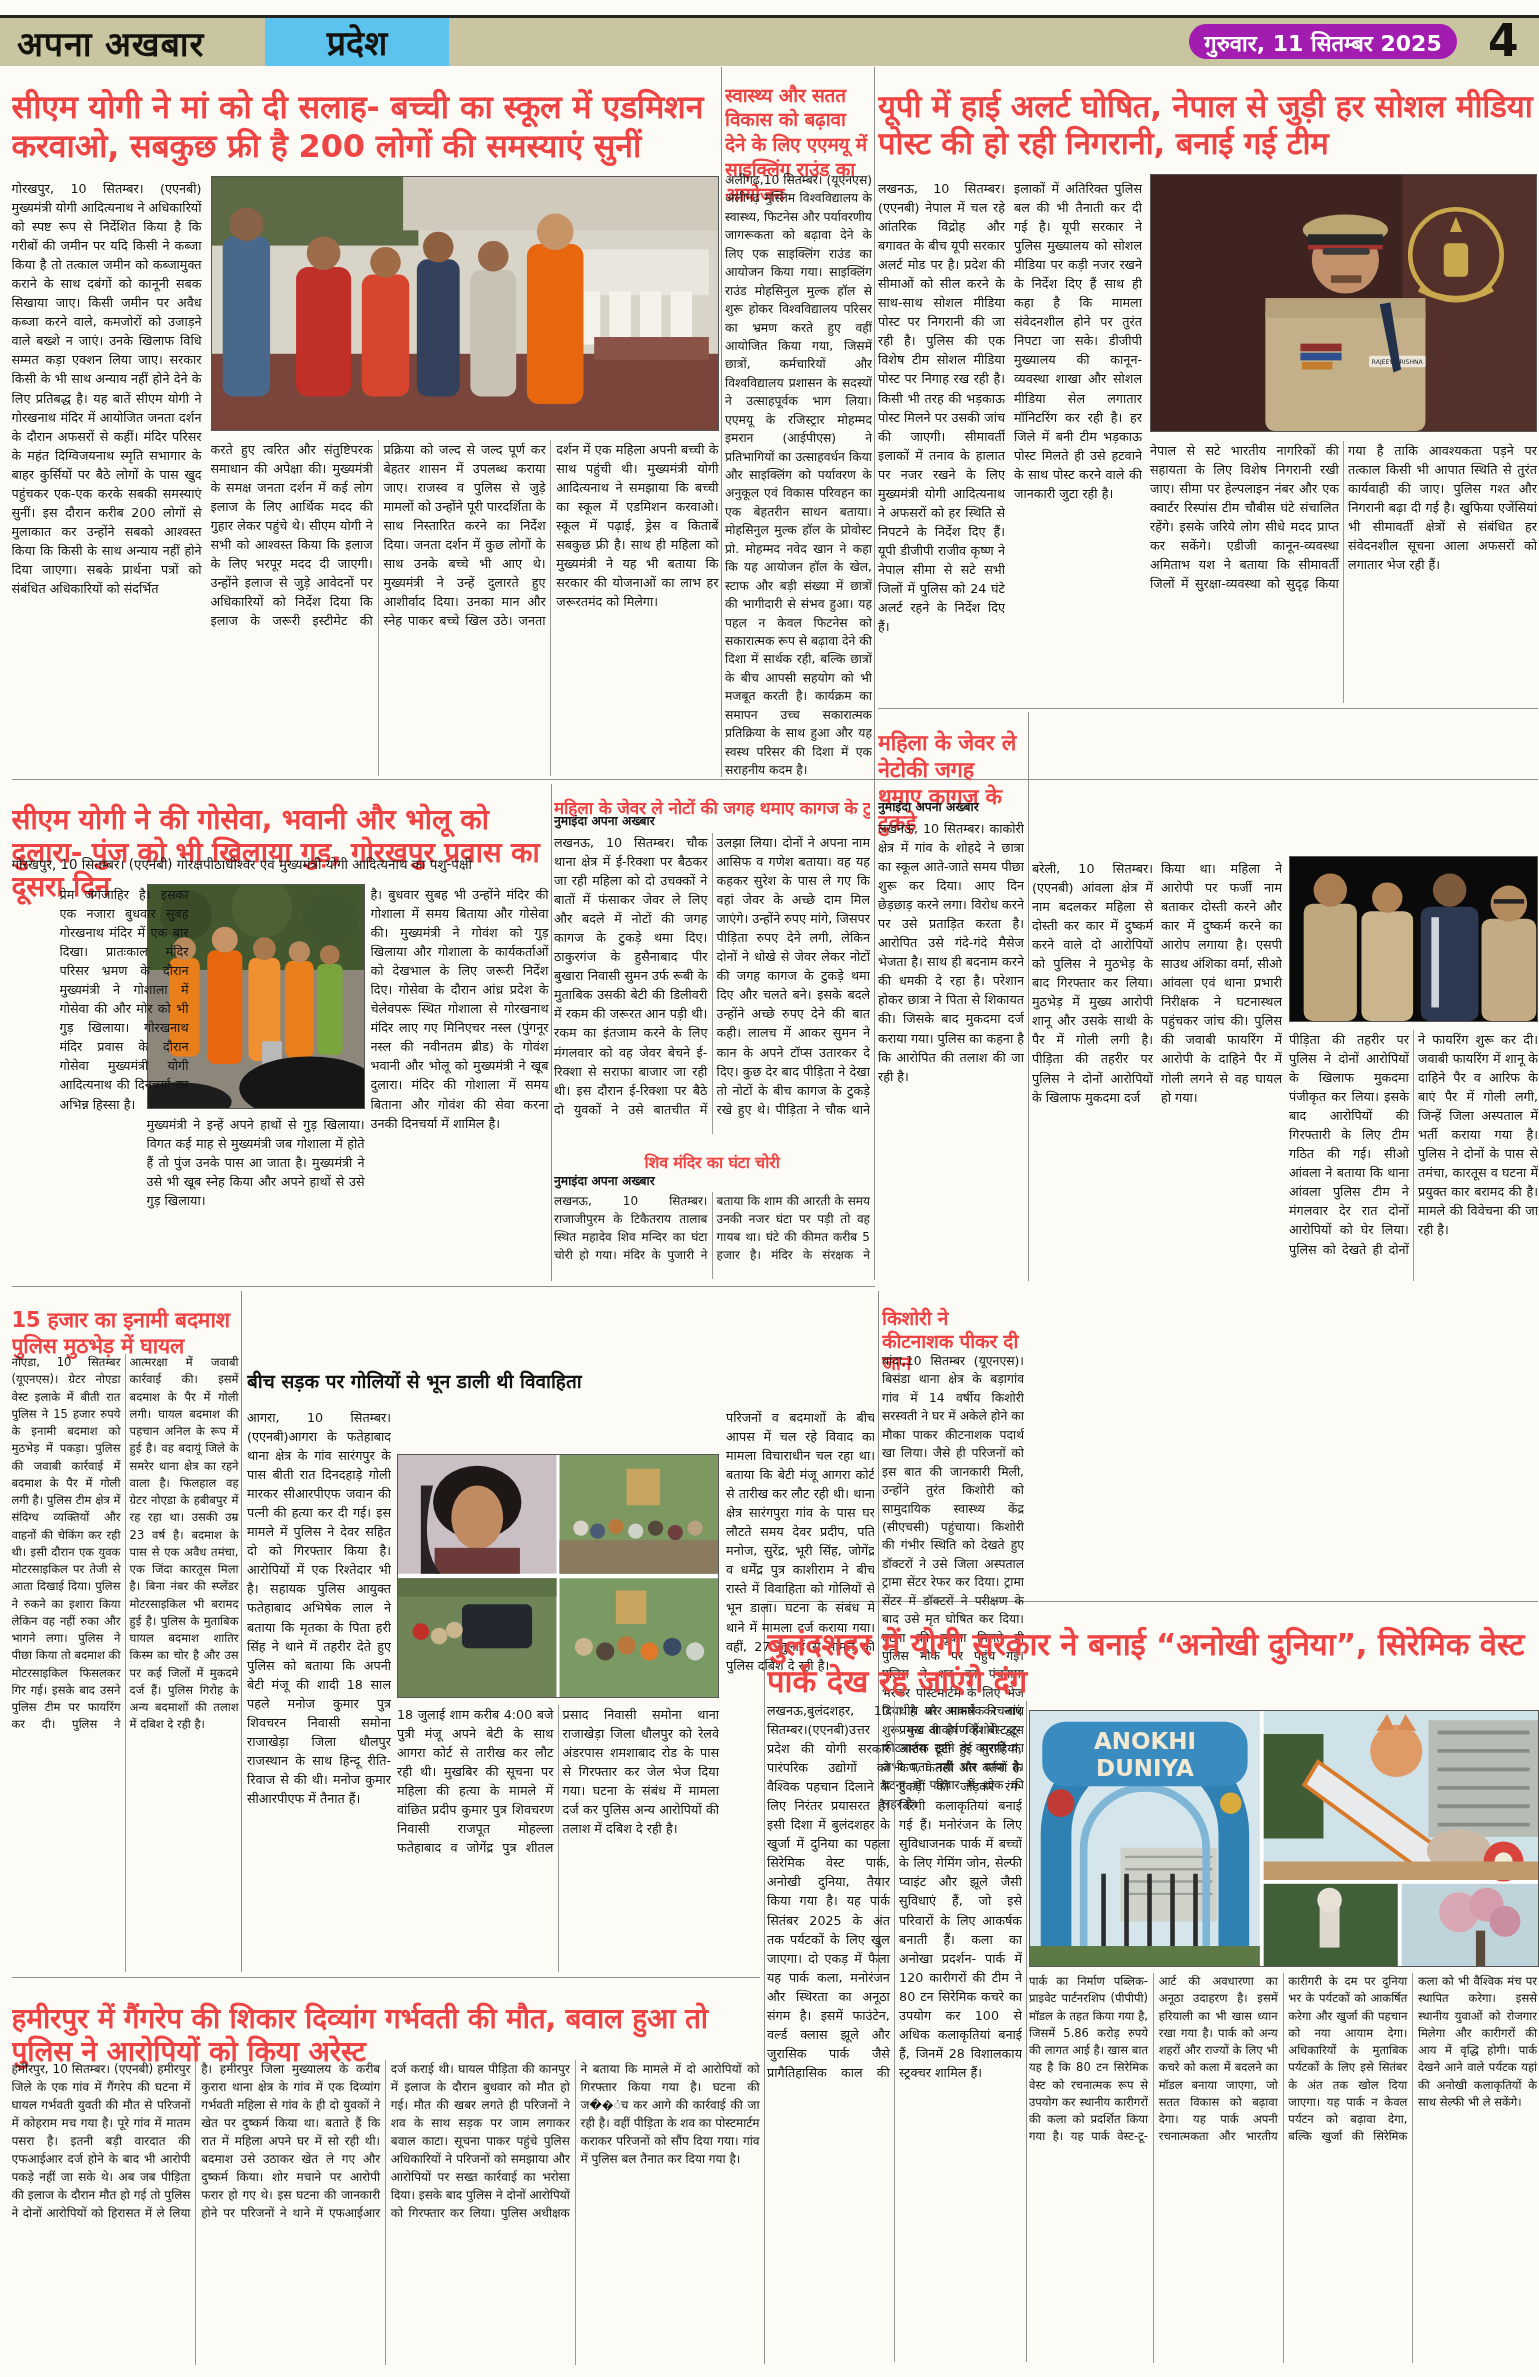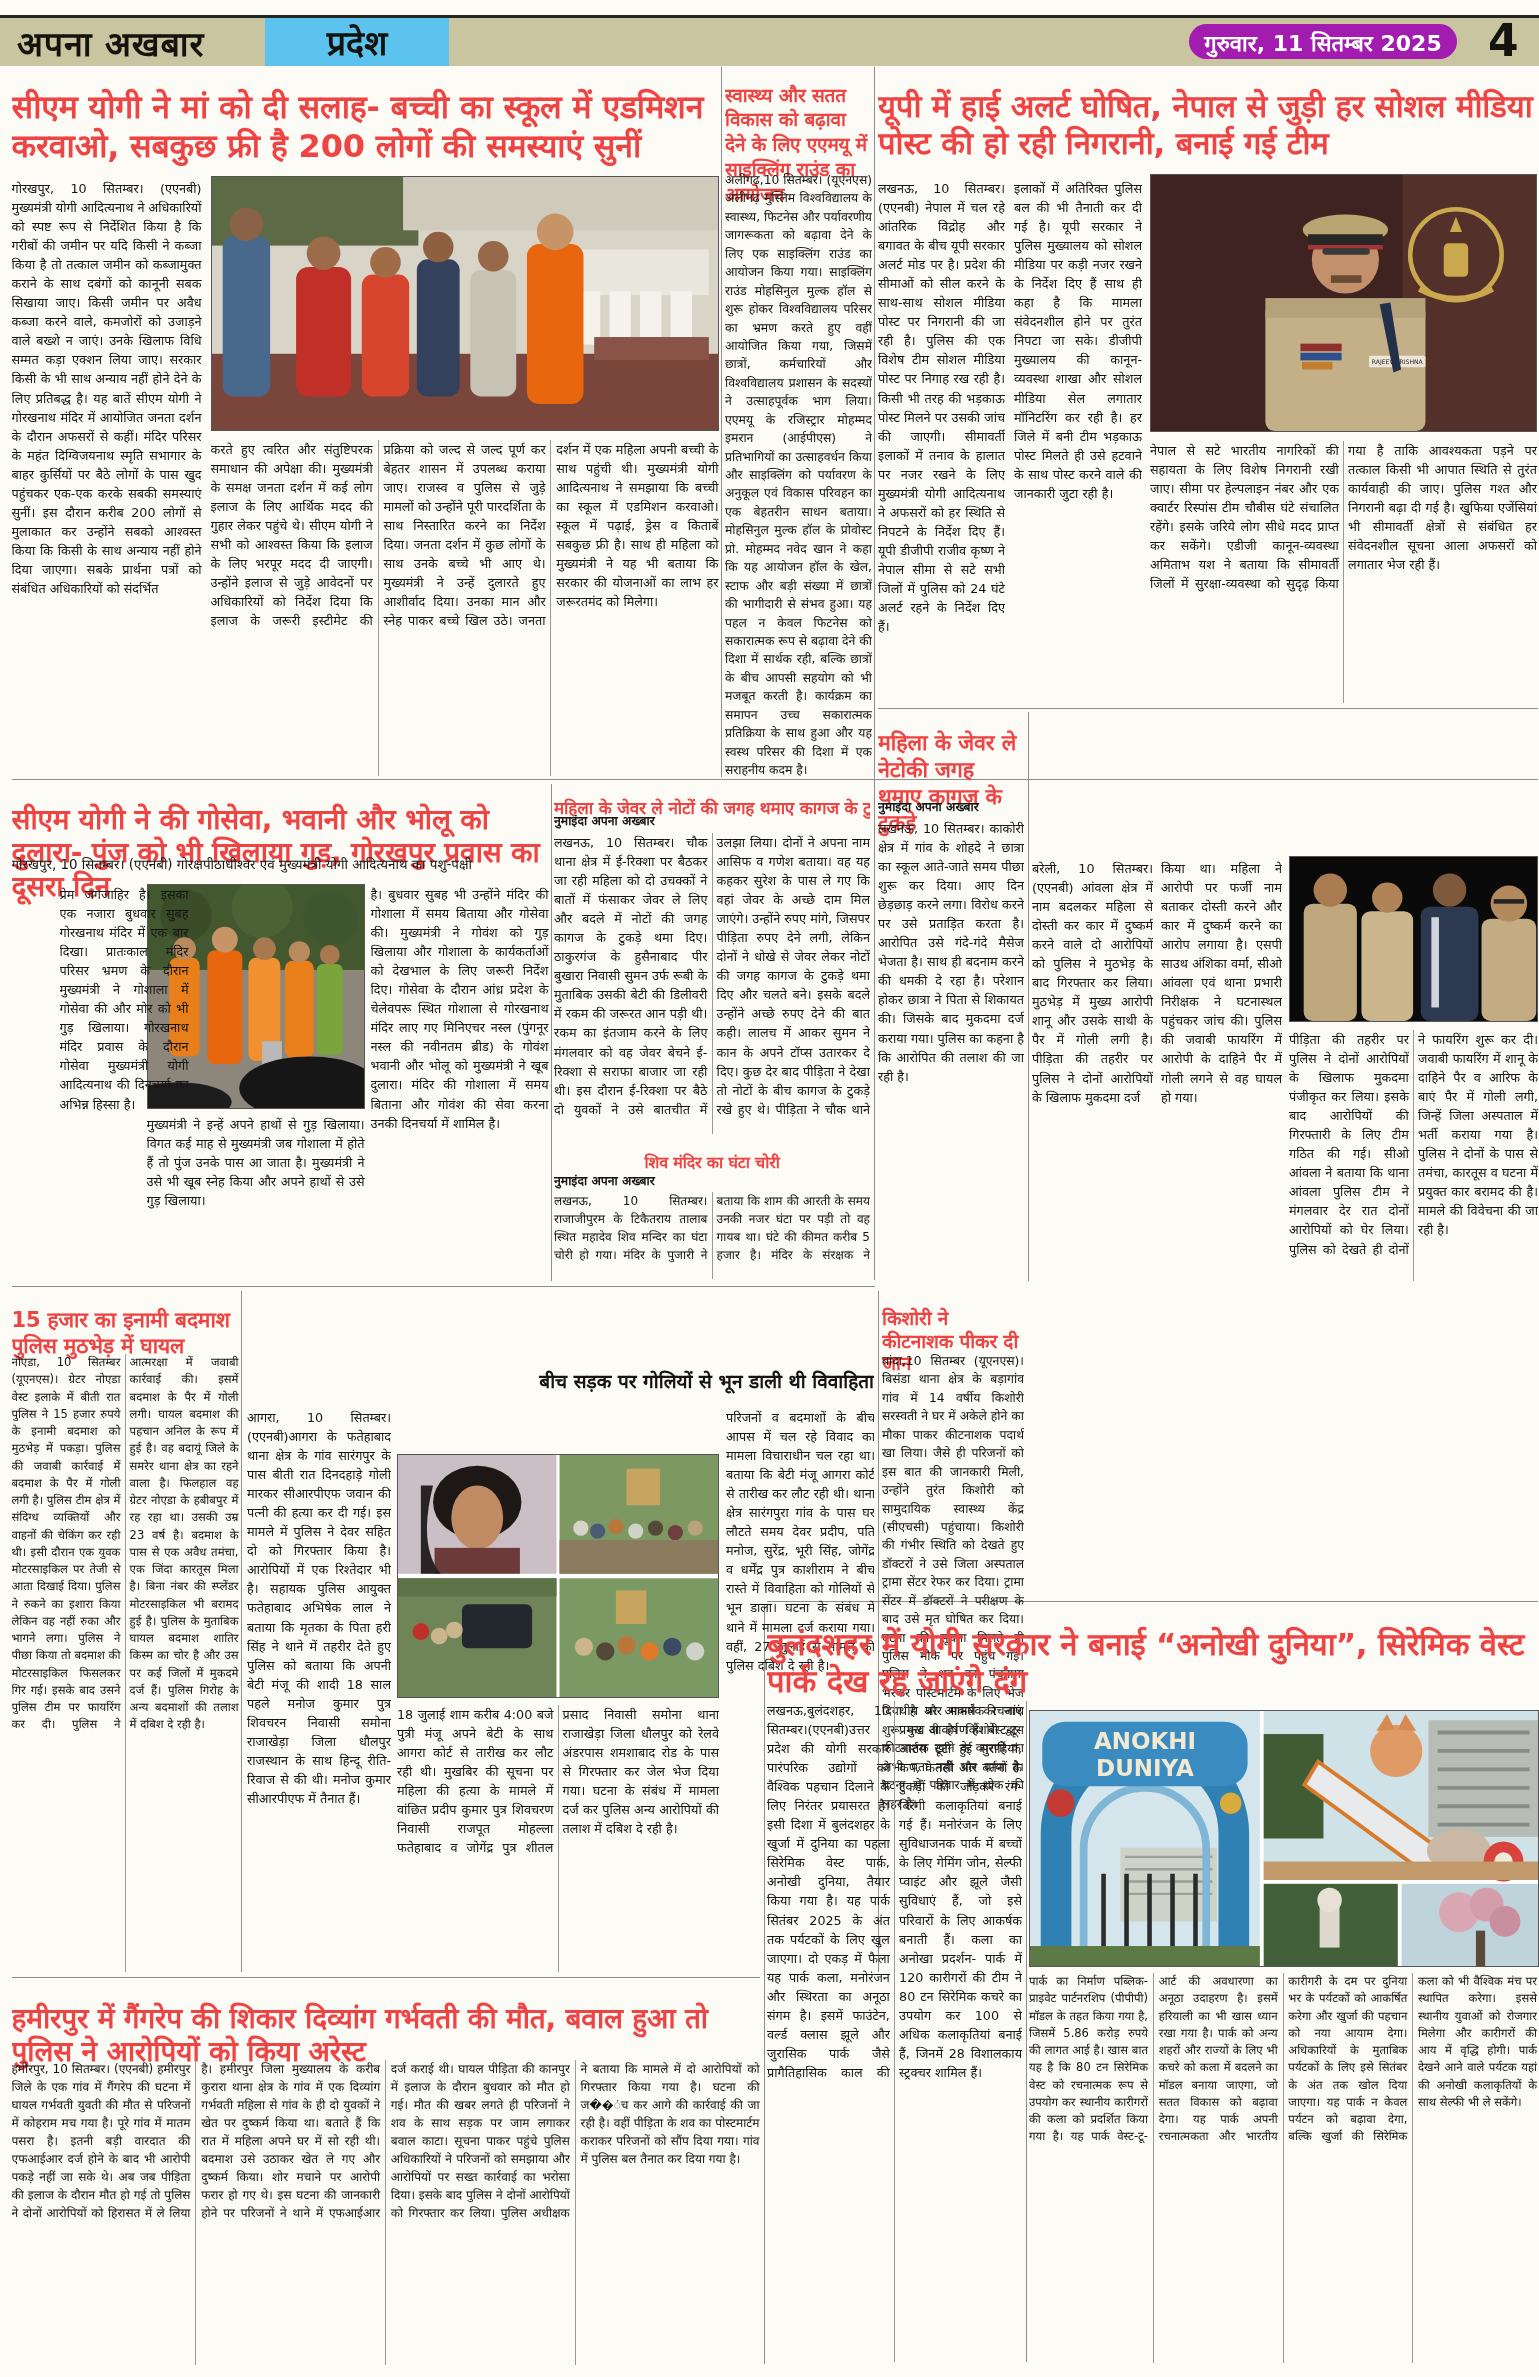--- a/index.html
+++ b/index.html
@@ -73,21 +73,21 @@
   #artH .cH1{left:0;top:147px;width:121px;height:422px;}
   #artH .cH2{left:129px;top:147px;width:121px;height:422px;}
   #artH .cH3{left:257px;top:318px;width:249px;height:252px;}
 
   #artI{left:11.5px;top:1291px;width:227px;height:681px;}
   #artI .hd{left:0;top:0;font-size:21px;}
   #artI .tx{left:0;top:63px;width:227px;height:618px;font-size:11.5px;}
 
   #artJ{left:247px;top:1291px;width:627px;height:681px;}
   #artJ .hd{left:0;top:0;font-size:29px;}
-  #artJ .sub{left:0;top:77px;width:100%;font-size:19px;font-weight:bold;text-align:right;}
+  #artJ .sub{left:0;top:77px;width:100%;font-size:19px;font-weight:bold;}
   #artJ .cJ1{left:0;top:117px;width:144px;height:564px;}
   #artJ .photo{left:150px;top:163px;width:322px;height:244px;}
   #artJ .cJ2{left:479px;top:117px;width:149px;height:564px;}
   #artJ .cJ3{left:150px;top:414px;width:322px;height:267px;}
 
   #artK{left:882px;top:1291px;width:142px;height:681px;}
   #artK .hd{left:0;top:0;font-size:19px;}
   #artK .tx{left:0;top:61px;width:142px;height:620px;font-size:12.3px;}
 
   #artL-head{left:767px;top:1605px;width:771px;height:90px;font-size:31px;}

